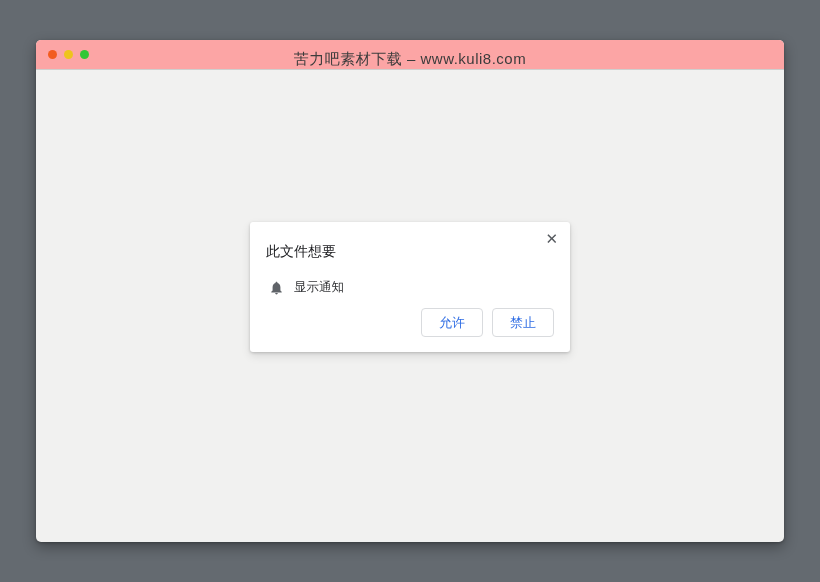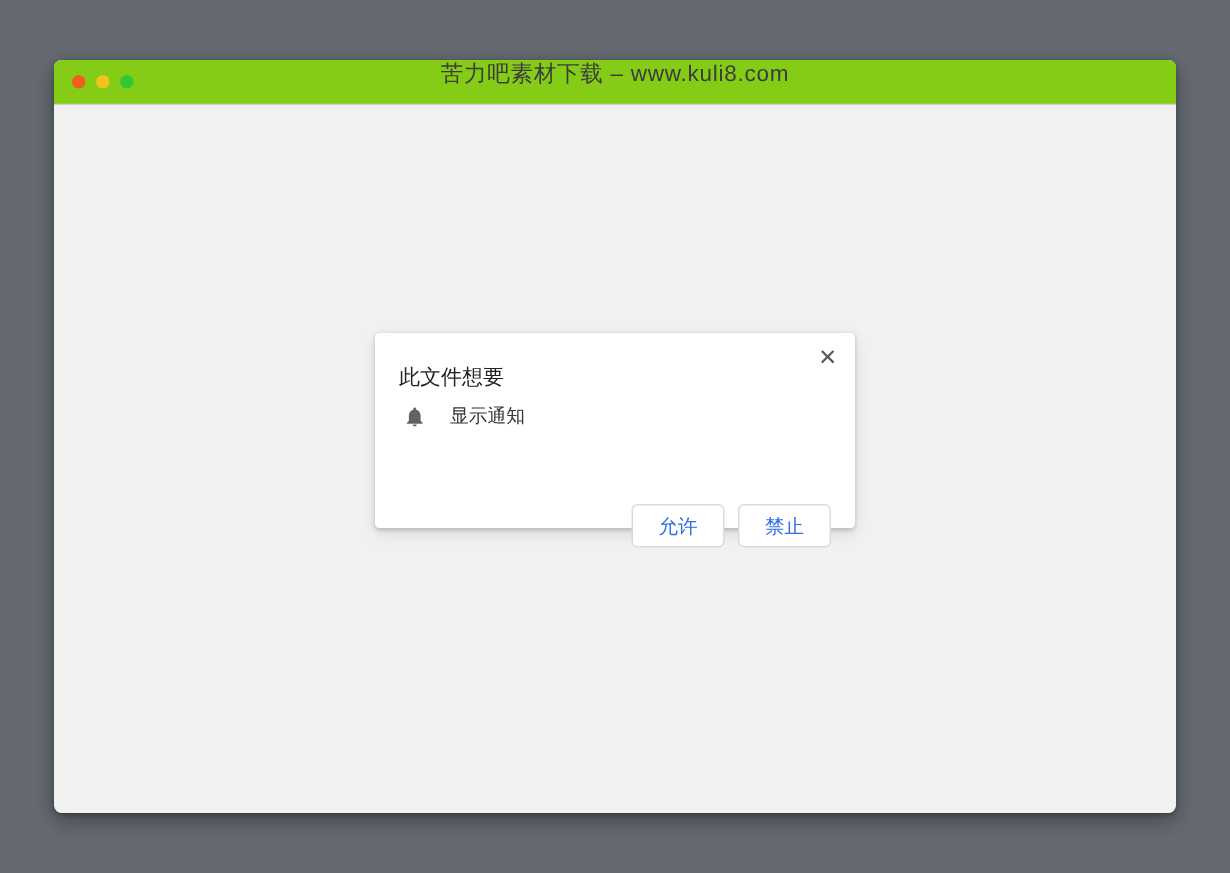--- a/index.html
+++ b/index.html
@@ -20,25 +20,25 @@
     top: 40px;
     width: 748px;
     height: 502px;
     background: #f1f1f0;
     border-radius: 5px;
     box-shadow: 0 5px 14px rgba(0,0,0,0.33), 0 1px 3px rgba(0,0,0,0.25);
   }
   .titlebar {
     position: relative;
     height: 30px;
-    background: #84cc16;
+    background: #fca5a5;
     border-bottom: 1px solid #cfcfce;
     border-radius: 5px 5px 0 0;
     display: flex;
-    align-items: flex-start;
+    align-items: flex-end;
     justify-content: center;
   }
   .lights {
     position: absolute;
     left: 12px;
     top: 0;
     bottom: 0;
     display: flex;
     align-items: center;
     gap: 7px;
@@ -93,24 +93,24 @@
     position: absolute;
     left: 16px;
     top: 21px;
     font-size: 14px;
     color: #202124;
     font-family: Liberation Serif, serif;
   }
   .perm-row {
     position: absolute;
     left: 19px;
-    top: 47px;
+    top: 57px;
     display: flex;
     align-items: center;
-    gap: 16px;
+    gap: 10px;
     font-family: Liberation Mono, monospace;
   }
   .bell-icon {
     display: inline-flex;
     width: 15px;
     height: 16px;
   }
   .bell-icon svg { width: 100%; height: 100%; fill: #5f6368; }
   .perm-label {
     font-size: 12.5px;
@@ -129,21 +129,20 @@
     padding: 0 12px;
     background: #ffffff;
     border: 1px solid #d9dbde;
     border-radius: 4px;
     color: #2f6de4;
     font-size: 13px;
     font-family: inherit;
     cursor: pointer;
     line-height: 27px;
     text-align: center;
-    margin-top: 28px;
   }
 </style>
 </head>
 <body>
 
 <div class="stage">
   <div class="window">
 
     <div class="titlebar">
       <div class="lights">

